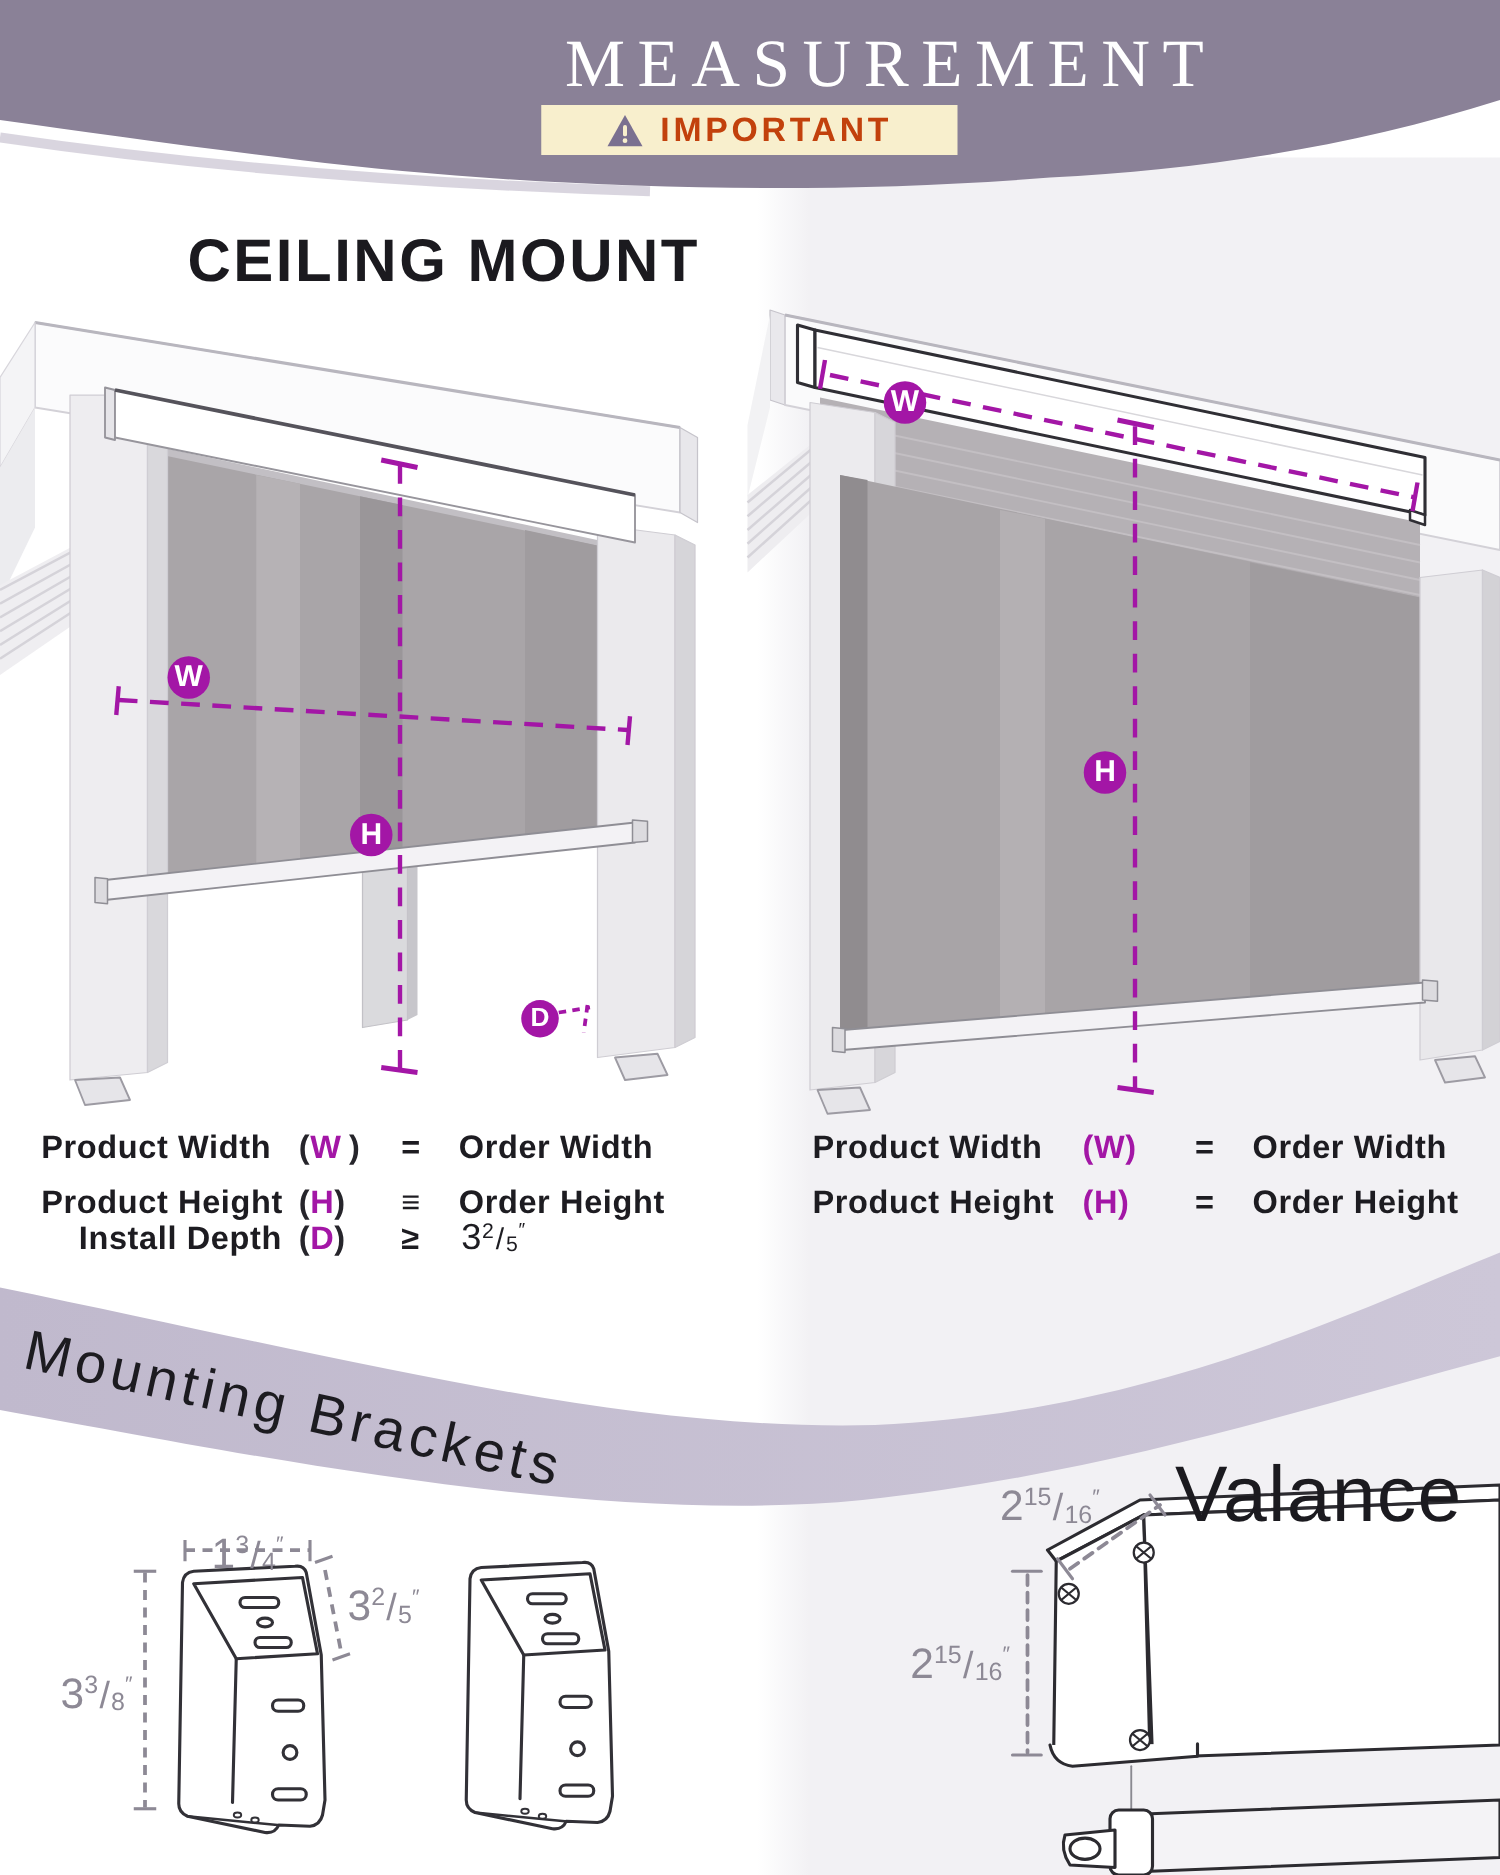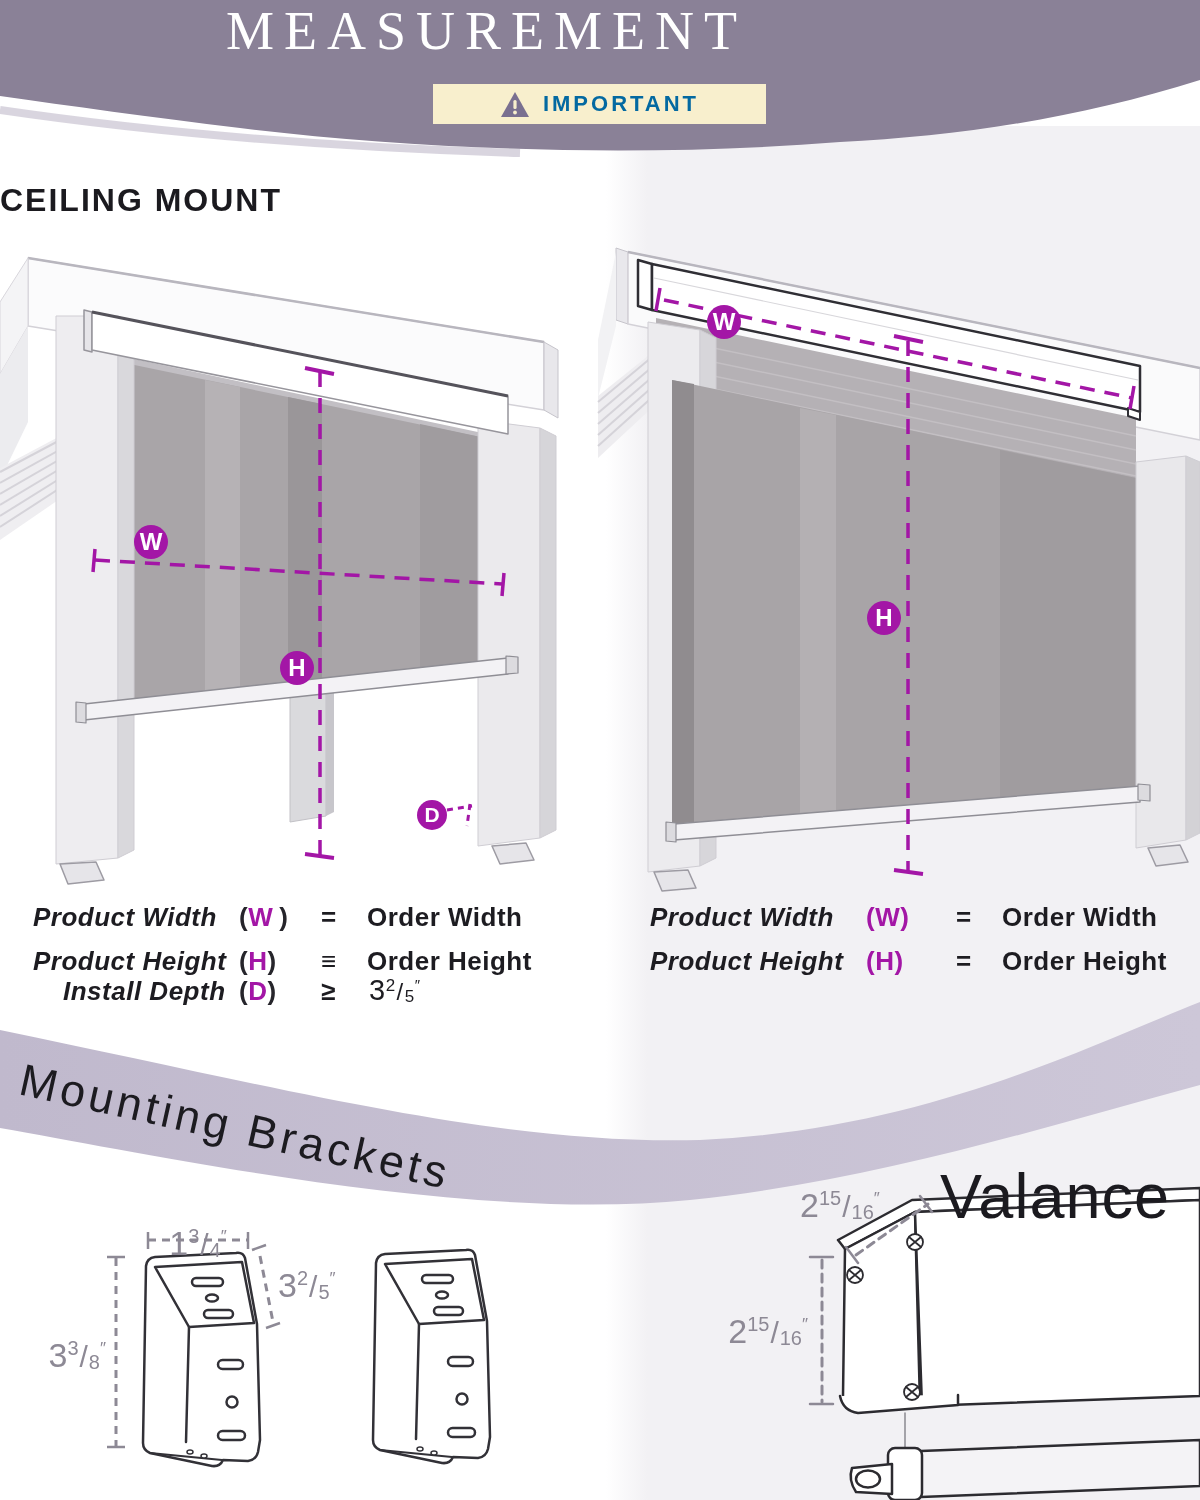--- a/index.html
+++ b/index.html
@@ -3,35 +3,35 @@
 <meta charset="utf-8">
 <style>
   html,body{margin:0;padding:0;background:#e8e8e8;}
   .page{position:relative;width:1200px;height:1500px;overflow:hidden;background:#ffffff;
         font-family:"Liberation Sans", sans-serif;}
   .abs{position:absolute;}
   .right-bg{left:606px;top:126px;width:594px;height:1374px;
     background:linear-gradient(90deg,#ffffff 0%,#f2f1f4 7%,#f2f1f4 100%);}
   svg.art{position:absolute;left:0;top:0;z-index:2;}
   .overlay{z-index:3;}
-  .banner-title{left:0;top:0;width:973px;text-align:center;color:#ffffff;
+  .banner-title{left:0;top:20px;width:973px;text-align:right;color:#ffffff;
     font-family:"Liberation Serif", serif;font-size:54px;font-weight:400;letter-spacing:10px;}
   .badge{left:433px;top:84px;width:333px;height:40px;background:#f8efcd;
     display:flex;align-items:center;justify-content:center;gap:13px;}
-  .badge-label{color:#0369a1;font-weight:bold;font-size:22px;letter-spacing:3px;}
-  .sec-title{top:182px;text-align:left;color:#1b1a1f;font-weight:800;font-size:32px;letter-spacing:2px;}
+  .badge-label{color:#c2410c;font-weight:bold;font-size:27px;letter-spacing:3px;}
+  .sec-title{top:182px;text-align:right;color:#1b1a1f;font-weight:800;font-size:48px;letter-spacing:2px;}
   .sec-title.left{left:0;width:560px;}
   .sec-title.right{left:600px;width:580px;}
   .marker{position:absolute;z-index:3;background:#a316a6;color:#ffffff;border-radius:50%;
     display:flex;align-items:center;justify-content:center;font-weight:bold;}
   .marker.big{width:34px;height:34px;font-size:24px;}
   .marker.small{width:30px;height:30px;font-size:21px;}
   .spec-row{position:absolute;z-index:3;display:flex;align-items:baseline;white-space:nowrap;
     color:#1d1c21;font-weight:bold;font-size:26px;letter-spacing:0.5px;}
-  .s-name{display:inline-block;width:206px;font-style:italic;}
+  .s-name{display:inline-block;width:206px;}
   .s-name.indent{padding-left:30px;width:176px;}
   .s-code{display:inline-block;width:82px;}
   .s-rel{display:inline-block;width:46px;}
   .spec-row.rt .s-name{width:216px;}
   .spec-row.rt .s-code{width:90px;}
   .s-letter{color:#a316a6;}
   .paren.dark{color:#26252b;}
   .paren.accent{color:#a316a6;}
   .dim{position:absolute;z-index:3;color:#8d8995;font-weight:normal;white-space:nowrap;}
   .dim .whole{font-size:34px;}

